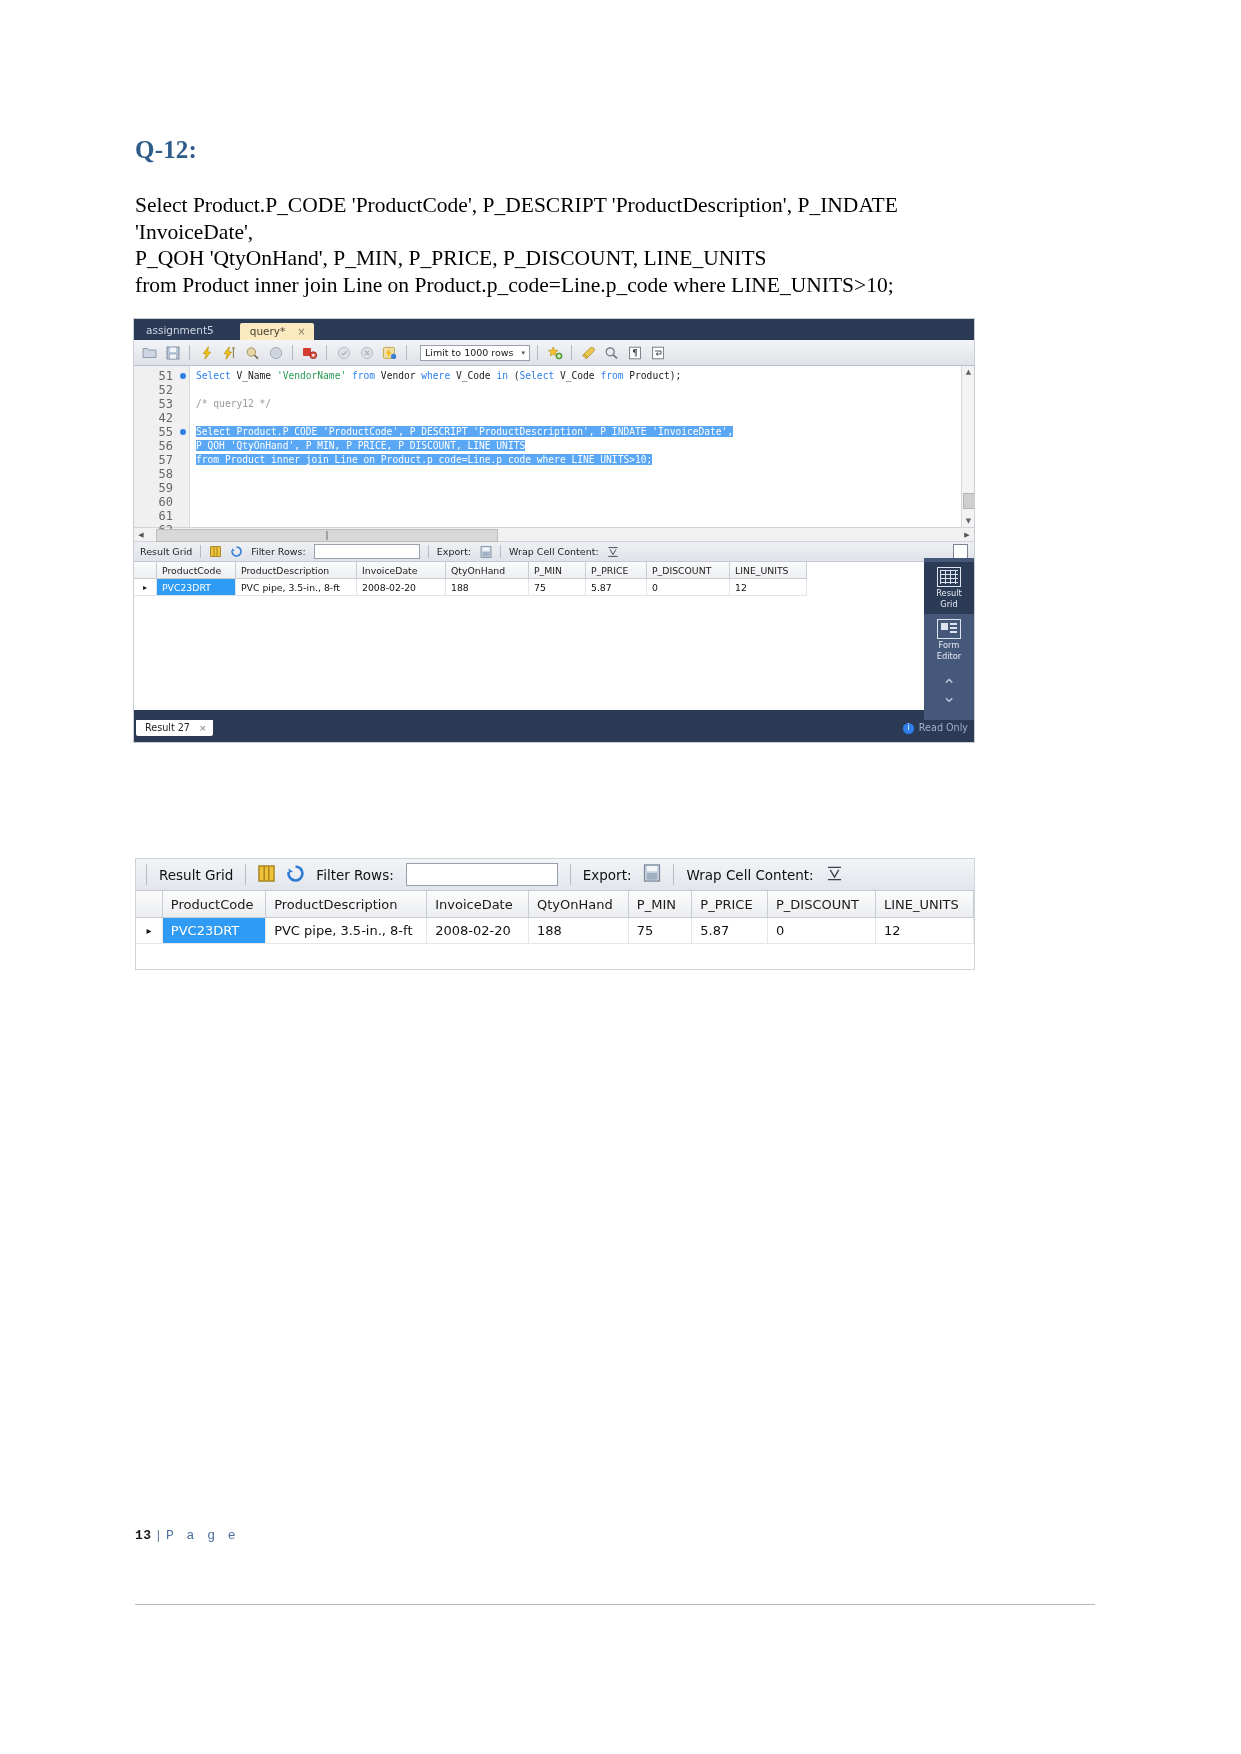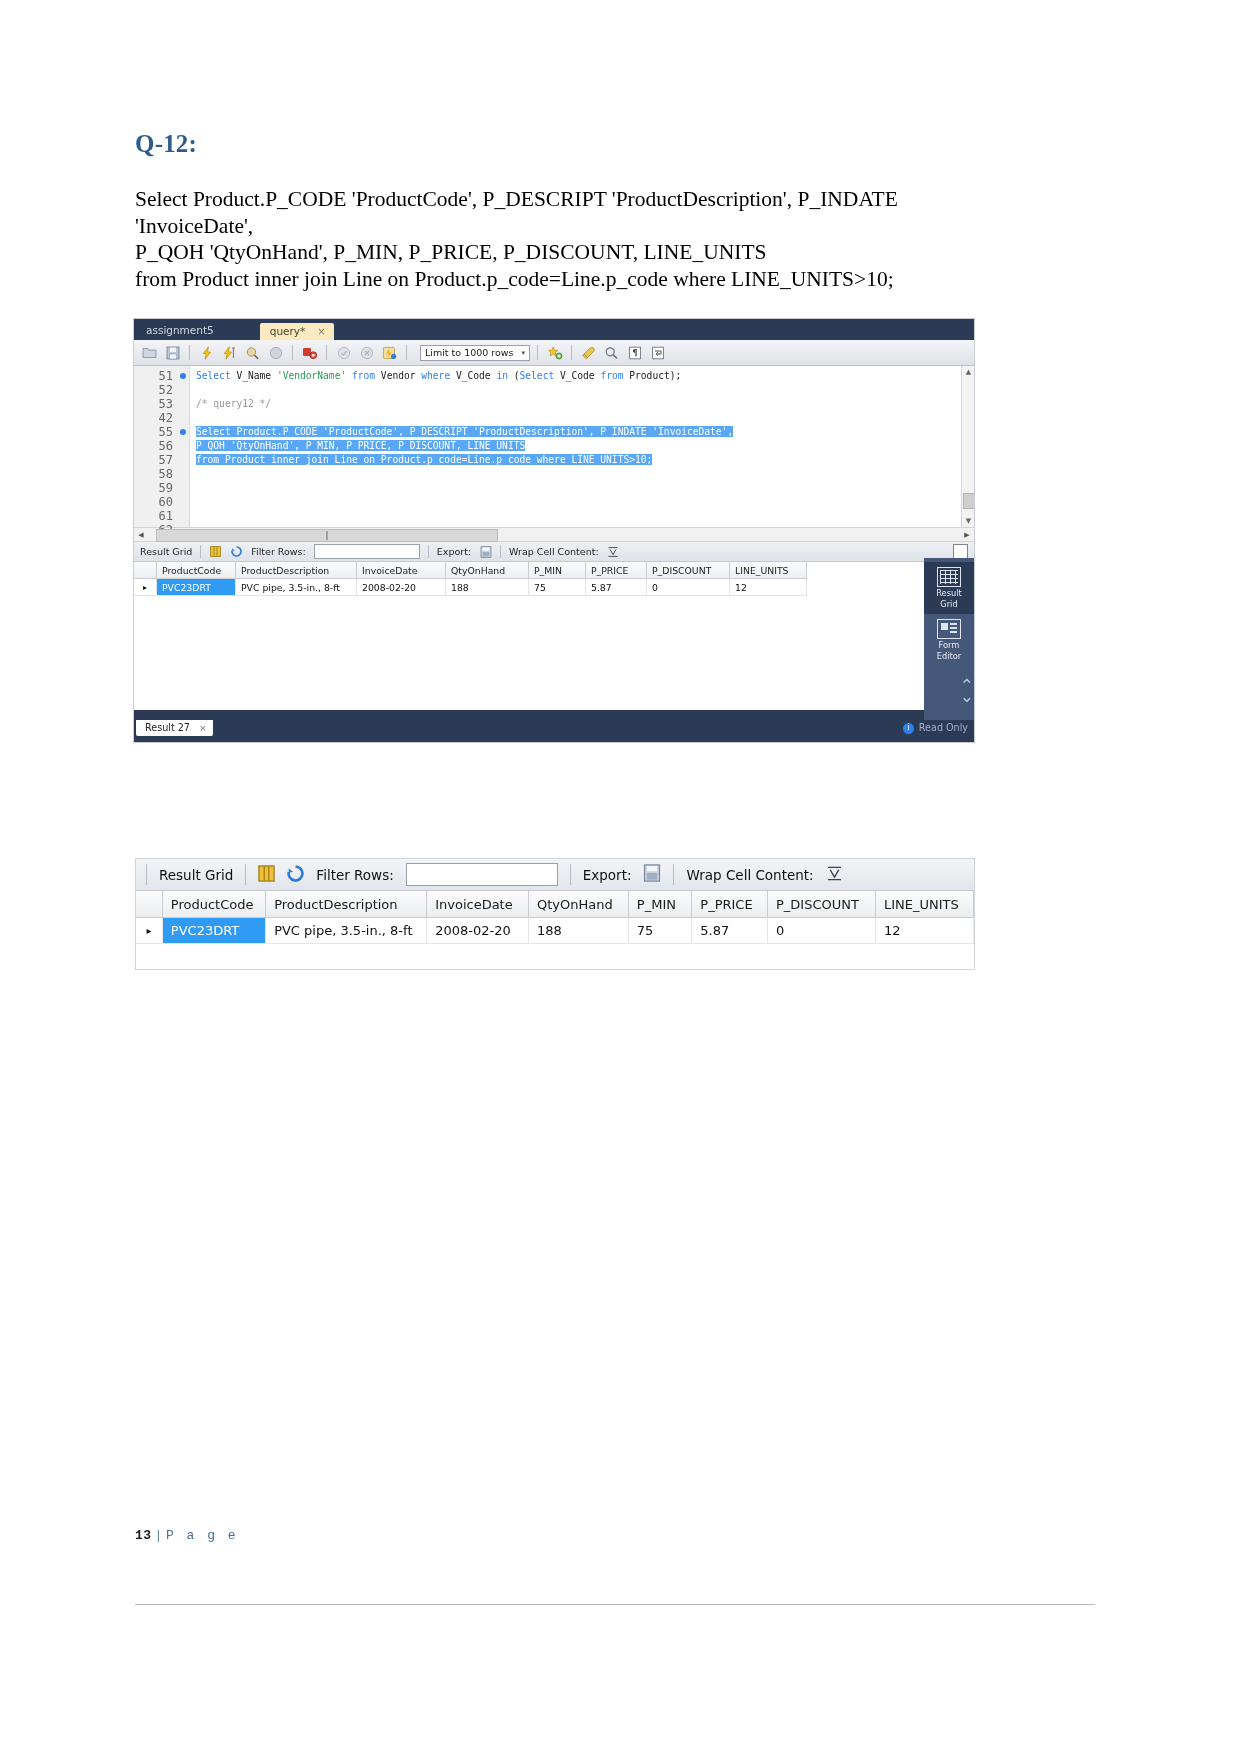--- a/index.html
+++ b/index.html
@@ -28,21 +28,21 @@
     position: absolute;
     left: 135px;
     top: 130px;
     width: 960px;
   }
   .q-heading {
     font-family: "Liberation Serif", serif;
     font-size: 25px;
     font-weight: bold;
     color: #2e5c8a;
-    margin: 0 0 28px 0;
+    margin: 6px 0 28px 0;
     letter-spacing: 0.2px;
   }
   .q-para {
     font-family: "Liberation Serif", serif;
     font-size: 21.5px;
     line-height: 26.5px;
     color: #000;
     margin: 0;
     white-space: pre-wrap;
   }
@@ -60,21 +60,20 @@
     font-family: "DejaVu Sans", sans-serif;
     overflow: hidden;
   }
   .wb-tabbar {
     height: 21px;
     background: #2b3a55;
     display: flex;
     align-items: flex-end;
     padding-left: 8px;
     box-sizing: border-box;
-    gap: 20px;
   }
   .wb-tab-label {
     color: #cfd6e4;
     font-size: 10.5px;
     padding: 0 12px 4px 4px;
     line-height: 12px;
   }
   .wb-tab {
     background: #fbe9c0;
     color: #4a4330;
@@ -293,21 +292,21 @@
   
   .wb-side {
     position: absolute;
     right: 0;
     top: 239px;
     width: 50px;
     bottom: 22px;
     background: #46587a;
     display: flex;
     flex-direction: column;
-    align-items: flex-end;
+    align-items: center;
     padding-top: 4px;
     box-sizing: border-box;
   }
   .side-btn {
     width: 50px;
     padding: 5px 0 5px 0;
     display: flex;
     flex-direction: column;
     align-items: center;
     gap: 2px;

